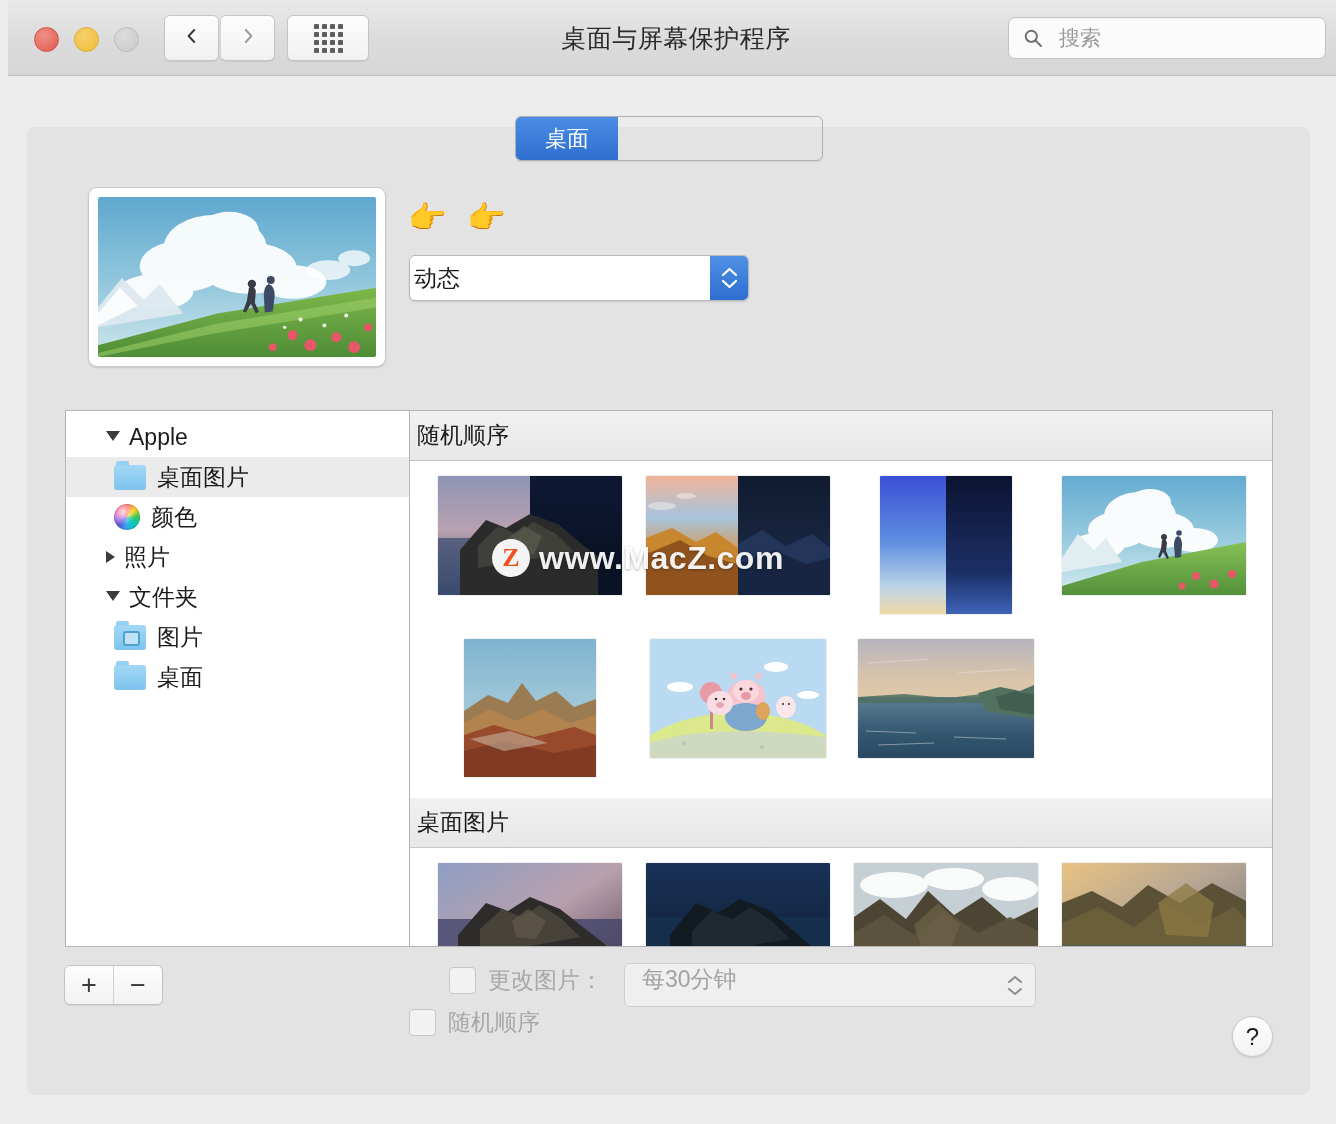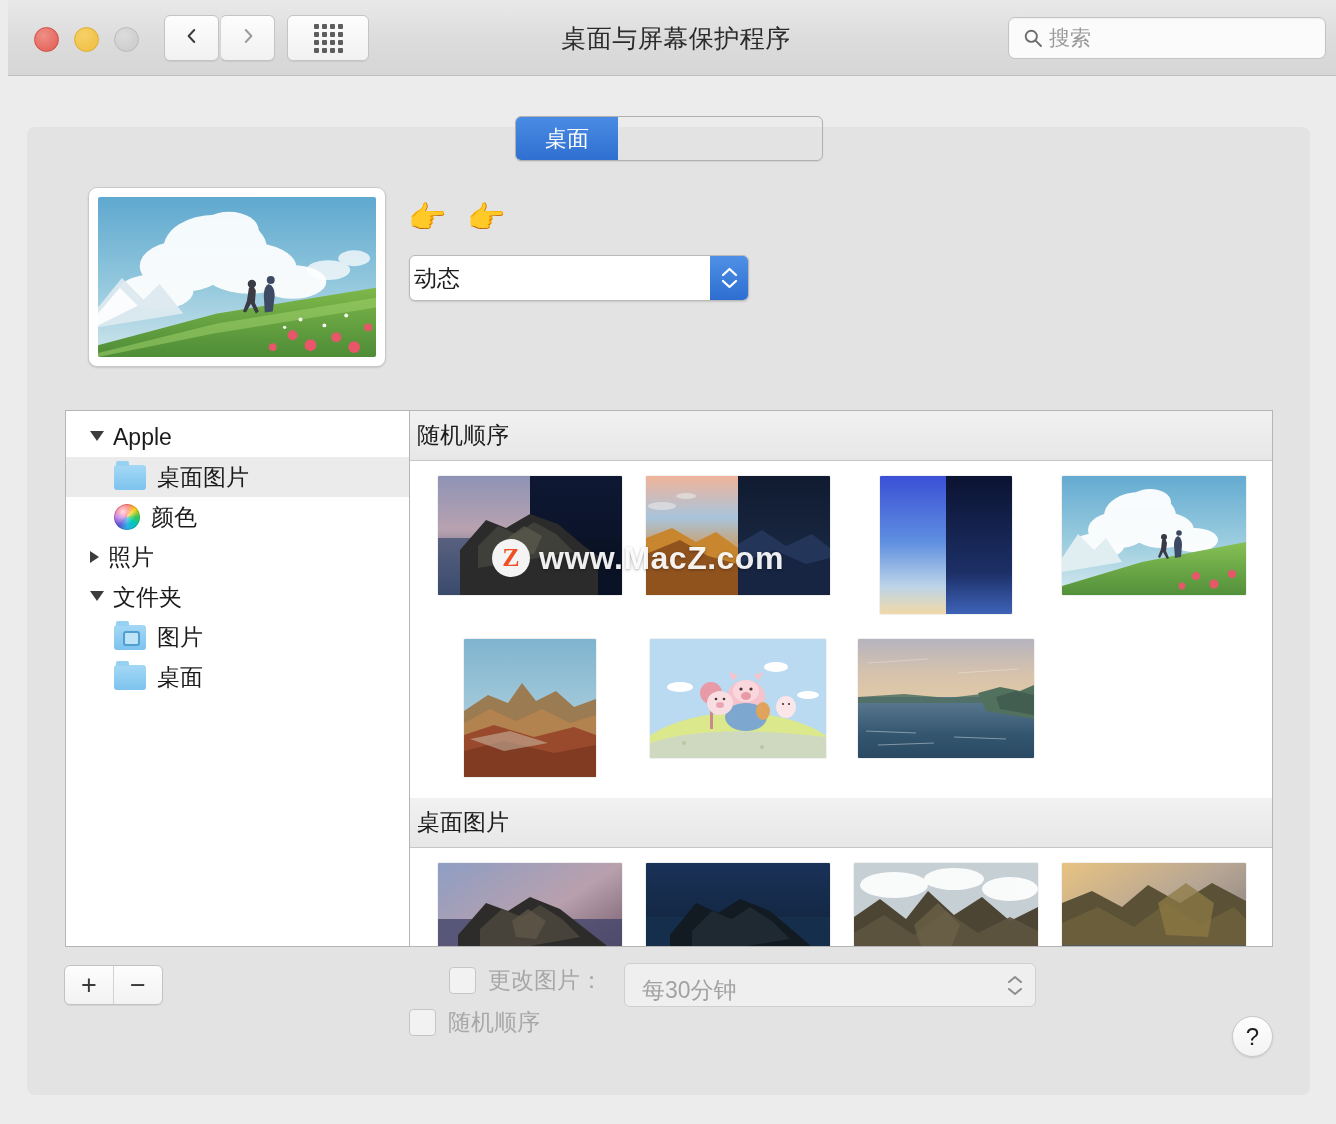--- a/index.html
+++ b/index.html
@@ -79,21 +79,21 @@
     width: 318px; height: 42px;
     background: #fbfbfb;
     border: 1px solid #c3c3c3;
     border-radius: 7px;
     display: flex; align-items: center;
     box-shadow: inset 0 1px 2px rgba(0,0,0,0.05);
   }
   #search-icon { margin-left: 14px; width: 20px; height: 20px; }
   #search-icon svg { display: block; }
   #search-input-text {
-    margin-left: 6px; font-size: 21px; color: #9a9a9a;
+    margin-left: 16px; font-size: 21px; color: #9a9a9a;
   }
 
   
   #panel {
     position: absolute;
     left: 27px; top: 127px;
     width: 1283px; height: 968px;
     background: #e3e3e3;
     border-radius: 8px;
   }
@@ -191,21 +191,21 @@
     border-right: 1px solid #b5b5b5;
     background: #ffffff;
     padding-top: 6px;
   }
   .src-row {
     height: 40px;
     display: flex; align-items: center;
     font-size: 23px; color: #1b1b1b;
   }
   .src-row.selected { background: #ebebeb; }
-  .src-row.group { padding-left: 24px; }
+  .src-row.group { padding-left: 16px; margin-left: 24px; }
   .src-row.child { padding-left: 48px; }
 
   .disclosure {
     width: 0; height: 0; margin-right: 9px;
     border-left: 9px solid #3c3c3c;
     border-top: 6px solid transparent;
     border-bottom: 6px solid transparent;
   }
   .disclosure.open {
     border-left: 7px solid transparent;
@@ -339,21 +339,21 @@
   }
   .cblabel { margin-left: 12px; font-size: 23px; color: #a8a8a8; }
 
   #interval-popup {
     position: absolute;
     left: 597px; top: 836px;
     width: 412px; height: 44px;
     background: #efefef;
     border: 1px solid #cfcfcf;
     border-radius: 6px;
-    display: flex; align-items: flex-end;
+    display: flex; align-items: flex-start;
   }
   #interval-value { margin-left: 17px; font-size: 23px; color: #a2a2a2; }
   #interval-stepper {
     position: absolute; right: 12px; top: 0; height: 100%;
     display: flex; flex-direction: column;
     align-items: center; justify-content: center; gap: 3px;
   }
 
   #help-button {
     position: absolute;

